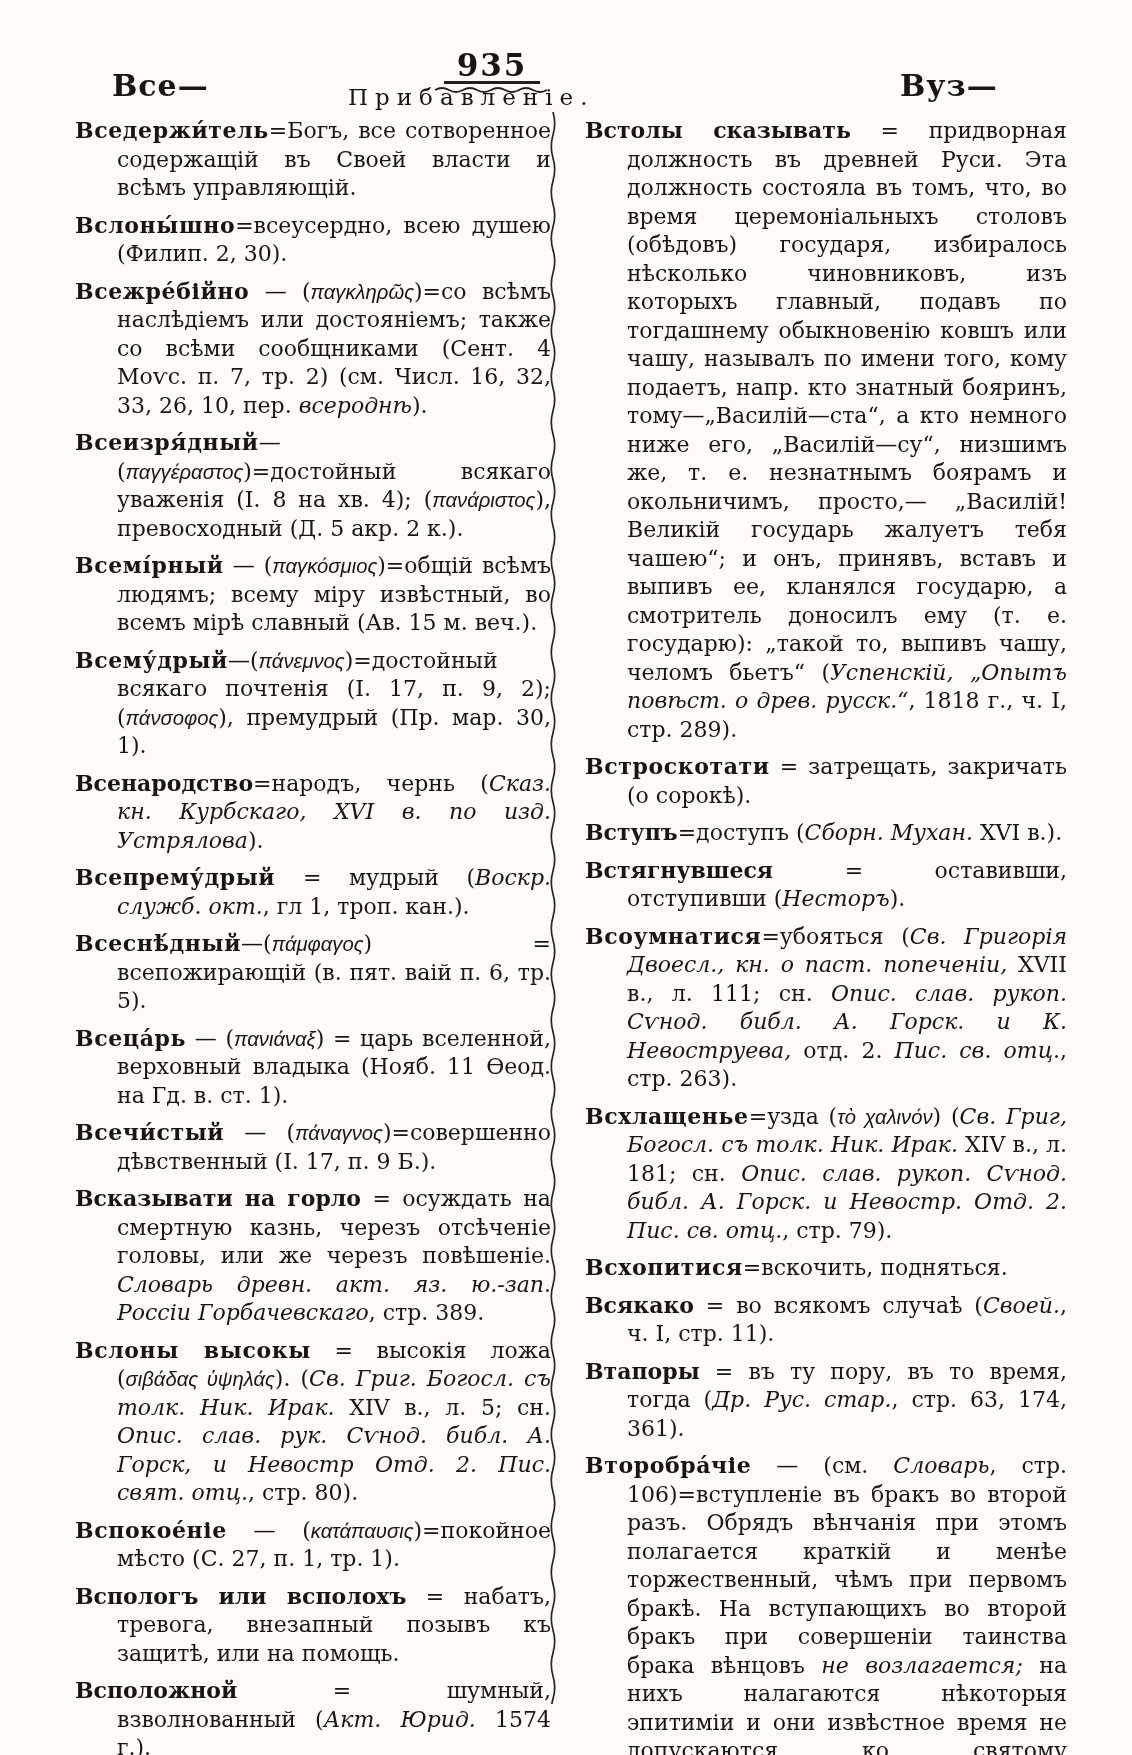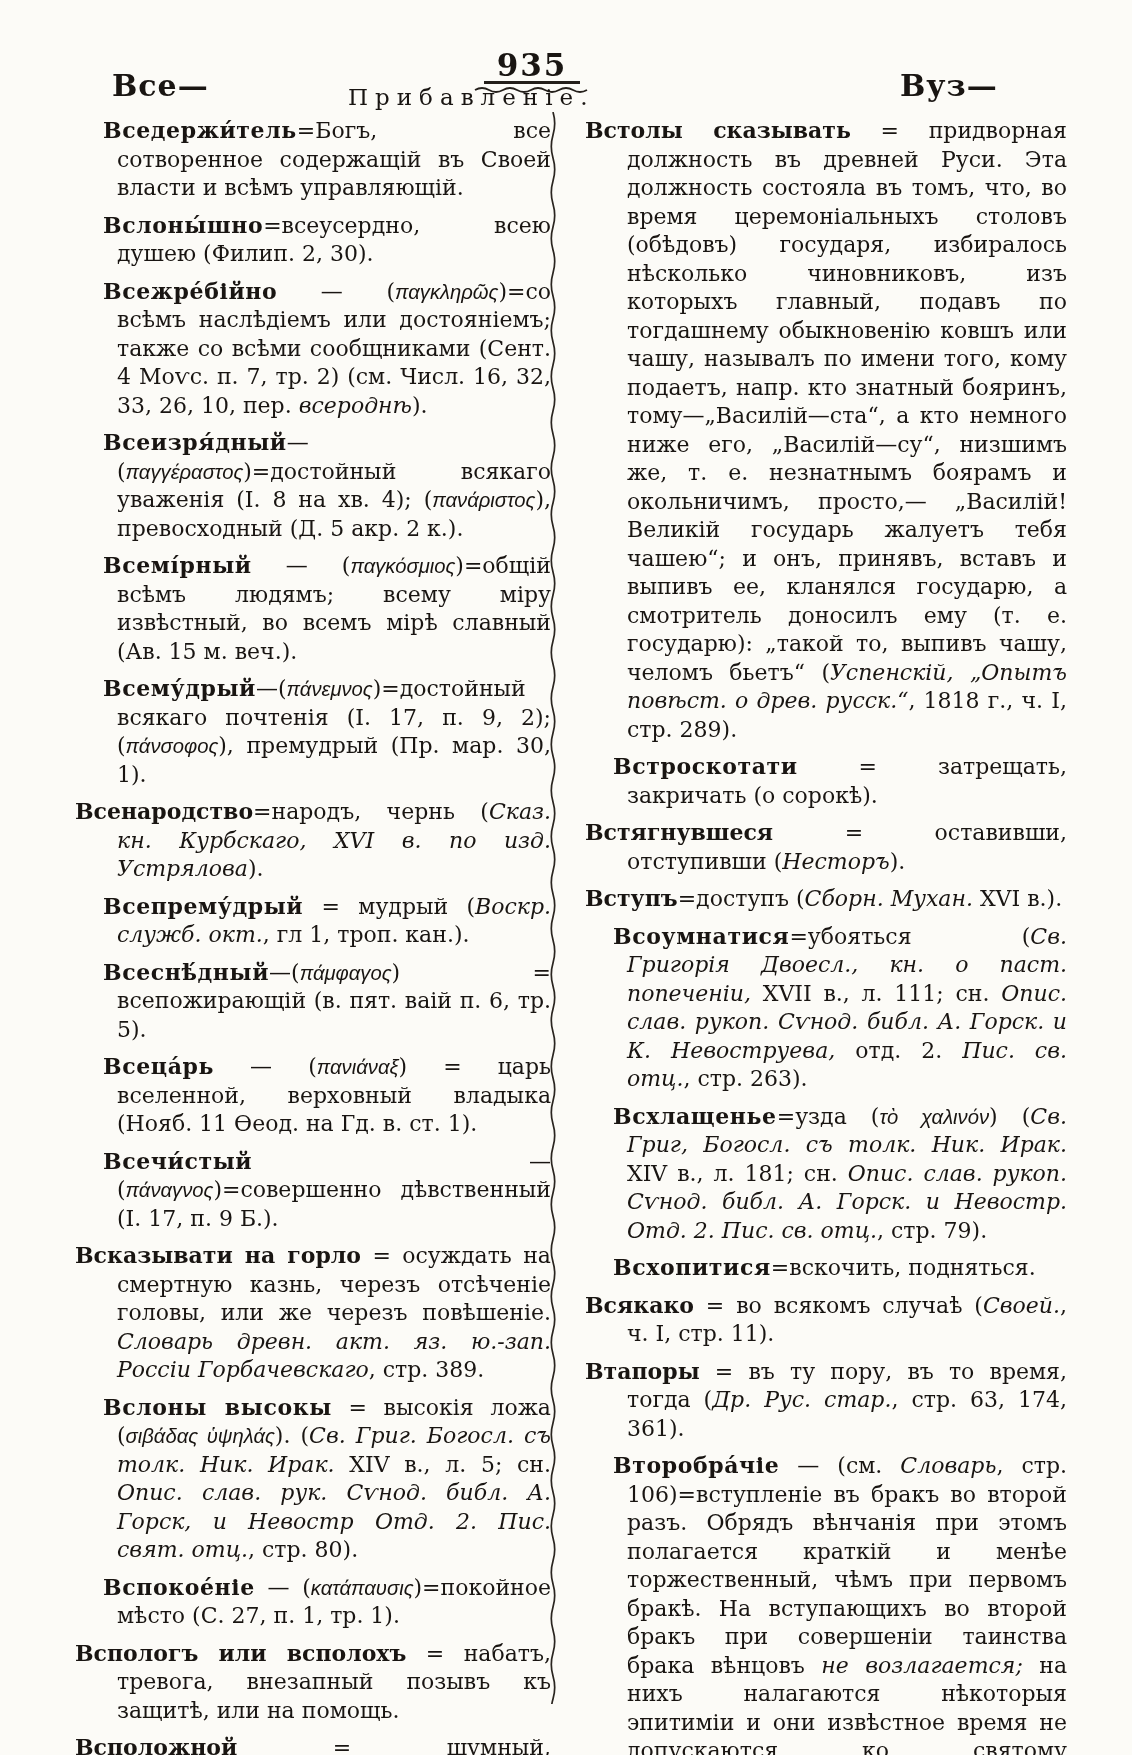--- a/index.html
+++ b/index.html
@@ -2,39 +2,39 @@
 <html lang="ru"><head>
 <meta charset="utf-8">
 <style>
   html,body { margin:0; padding:0; background:#d8d5cf; }
   .page {
     position:relative; width:1132px; height:1755px; margin:0 auto;
     background:#fcfbf7; color:#191512; overflow:hidden;
     font-family:"DejaVu Serif", serif;
   }
   
-  .pageno-wrap { position:absolute; top:50px; left:452px; width:160px; text-align:center; }
+  .pageno-wrap { position:absolute; top:50px; left:412px; width:160px; text-align:center; }
   .pageno { font-size:31px; font-weight:bold; letter-spacing:2px; line-height:30px; }
   .pageno-rule { width:96px; margin:1px auto 0; border-top:3px solid #241f1a; }
   .pageno-squiggle { display:block; margin:1px auto 0; }
   .runhead-center { position:absolute; top:84px; left:348px; width:320px; text-align:left;
     font-size:23px; letter-spacing:7px; font-weight:500; }
   .runhead-left  { position:absolute; top:68px; left:112px; font-size:30px; font-weight:bold; letter-spacing:1px; }
   .runhead-right { position:absolute; top:68px; left:900px; font-size:30px; font-weight:bold; letter-spacing:1px; }
   
   .col { position:absolute; top:116px; }
   .col-left  { left:75px;  width:476px; }
   .col-right { left:585px; width:482px; }
   .entry {
     margin:0 0 8px; text-align:justify;
     font-size:22px; line-height:28.5px;
     padding-left:42px; text-indent:-42px;
   }
   .hw { font-weight:bold; }
-  .hw.cs { letter-spacing:0.6px;margin-left:28px; }
+  .hw.cs { letter-spacing:0.6px; }
   .it { font-style:italic; }
   .greek { font-family:Liberation Sans, sans-serif; font-style:italic; font-size:0.92em; }
   .divider { position:absolute; left:548px; top:112px; }
 </style>
 </head>
 <body>
 
 <div class="page">
 
   <div class="pageno-wrap">
@@ -67,22 +67,22 @@
       <p class="entry"><span class="hw cs">Всечи́стый</span><span class="tx"> — (</span><span class="greek">πάναγνος</span><span class="tx">)=совершенно дѣвственный (I. 17, п. 9 Б.).</span></p>
       <p class="entry"><span class="hw">Всказывати на горло</span><span class="tx"> = осуждать на смертную казнь, черезъ отсѣченіе головы, или же черезъ повѣшеніе. </span><span class="it">Словарь древн. акт. яз. ю.-зап. Россіи Горбачевскаго</span><span class="tx">, стр. 389.</span></p>
       <p class="entry"><span class="hw cs">Вслоны высокы</span><span class="tx"> = высокія ложа (</span><span class="greek">σιβάδας ὑψηλάς</span><span class="tx">). (</span><span class="it">Св. Григ. Богосл. съ толк. Ник. Ирак.</span><span class="tx"> XIV в., л. 5; сн. </span><span class="it">Опис. слав. рук. Сѵнод. библ. А. Горск, и Невостр Отд. 2. Пис. свят. отц.</span><span class="tx">, стр. 80).</span></p>
       <p class="entry"><span class="hw cs">Вспокое́ніе</span><span class="tx"> — (</span><span class="greek">κατάπαυσις</span><span class="tx">)=покойное мѣсто (С. 27, п. 1, тр. 1).</span></p>
       <p class="entry"><span class="hw">Вспологъ или всполохъ</span><span class="tx"> = набатъ, тревога, внезапный позывъ къ защитѣ, или на помощь.</span></p>
       <p class="entry"><span class="hw">Всположной</span><span class="tx"> = шумный, взволнованный (</span><span class="it">Акт. Юрид.</span><span class="tx"> 1574 г.).</span></p>
     </div>
   <div class="col col-right">
       <p class="entry"><span class="hw">Встолы сказывать</span><span class="tx"> = придворная должность въ древней Руси. Эта должность состояла въ томъ, что, во время церемоніальныхъ столовъ (обѣдовъ) государя, избиралось нѣсколько чиновниковъ, изъ которыхъ главный, подавъ по тогдашнему обыкновенію ковшъ или чашу, называлъ по имени того, кому подаетъ, напр. кто знатный бояринъ, тому—„Василій—ста“, а кто немного ниже его, „Василій—су“, низшимъ же, т. е. незнатнымъ боярамъ и окольничимъ, просто,— „Василій! Великій государь жалуетъ тебя чашею“; и онъ, принявъ, вставъ и выпивъ ее, кланялся государю, а смотритель доносилъ ему (т. е. государю): „такой то, выпивъ чашу, челомъ бьетъ“ (</span><span class="it">Успенскій, „Опытъ повѣст. о древ. русск.“</span><span class="tx">, 1818 г., ч. I, стр. 289).</span></p>
       <p class="entry"><span class="hw cs">Встроскотати</span><span class="tx"> = затрещать, закричать (о сорокѣ).</span></p>
+      <p class="entry"><span class="hw">Вступъ</span><span class="tx">=доступъ (</span><span class="it">Сборн. Мухан.</span><span class="tx"> XVI в.).</span></p>
       <p class="entry"><span class="hw">Встягнувшеся</span><span class="tx"> = оставивши, отступивши (</span><span class="it">Несторъ</span><span class="tx">).</span></p>
-      <p class="entry"><span class="hw">Вступъ</span><span class="tx">=доступъ (</span><span class="it">Сборн. Мухан.</span><span class="tx"> XVI в.).</span></p>
       <p class="entry"><span class="hw cs">Всоумнатися</span><span class="tx">=убояться (</span><span class="it">Св. Григорія Двоесл., кн. о паст. попеченіи,</span><span class="tx"> XVII в., л. 111; сн. </span><span class="it">Опис. слав. рукоп. Сѵнод. библ. А. Горск. и К. Невоструева,</span><span class="tx"> отд. 2. </span><span class="it">Пис. св. отц.</span><span class="tx">, стр. 263).</span></p>
       <p class="entry"><span class="hw cs">Всхлащенье</span><span class="tx">=узда (</span><span class="greek">τὸ χαλινόν</span><span class="tx">) (</span><span class="it">Св. Григ, Богосл. съ толк. Ник. Ирак.</span><span class="tx"> XIV в., л. 181; сн. </span><span class="it">Опис. слав. рукоп. Сѵнод. библ. А. Горск. и Невостр. Отд. 2. Пис. св. отц.</span><span class="tx">, стр. 79).</span></p>
       <p class="entry"><span class="hw cs">Всхопитися</span><span class="tx">=вскочить, подняться.</span></p>
       <p class="entry"><span class="hw">Всякако</span><span class="tx"> = во всякомъ случаѣ (</span><span class="it">Своей.</span><span class="tx">, ч. I, стр. 11).</span></p>
       <p class="entry"><span class="hw">Втапоры</span><span class="tx"> = въ ту пору, въ то время, тогда (</span><span class="it">Др. Рус. стар.</span><span class="tx">, стр. 63, 174, 361).</span></p>
       <p class="entry"><span class="hw cs">Второбра́чіе</span><span class="tx"> — (см. </span><span class="it">Словарь</span><span class="tx">, стр. 106)=вступленіе въ бракъ во второй разъ. Обрядъ вѣнчанія при этомъ полагается краткій и менѣе торжественный, чѣмъ при первомъ бракѣ. На вступающихъ во второй бракъ при совершеніи таинства брака вѣнцовъ </span><span class="it">не возлагается;</span><span class="tx"> на нихъ налагаются нѣкоторыя эпитиміи и они извѣстное время не допускаются ко святому причащенію.</span></p>
     </div>
 
 </div>
 

